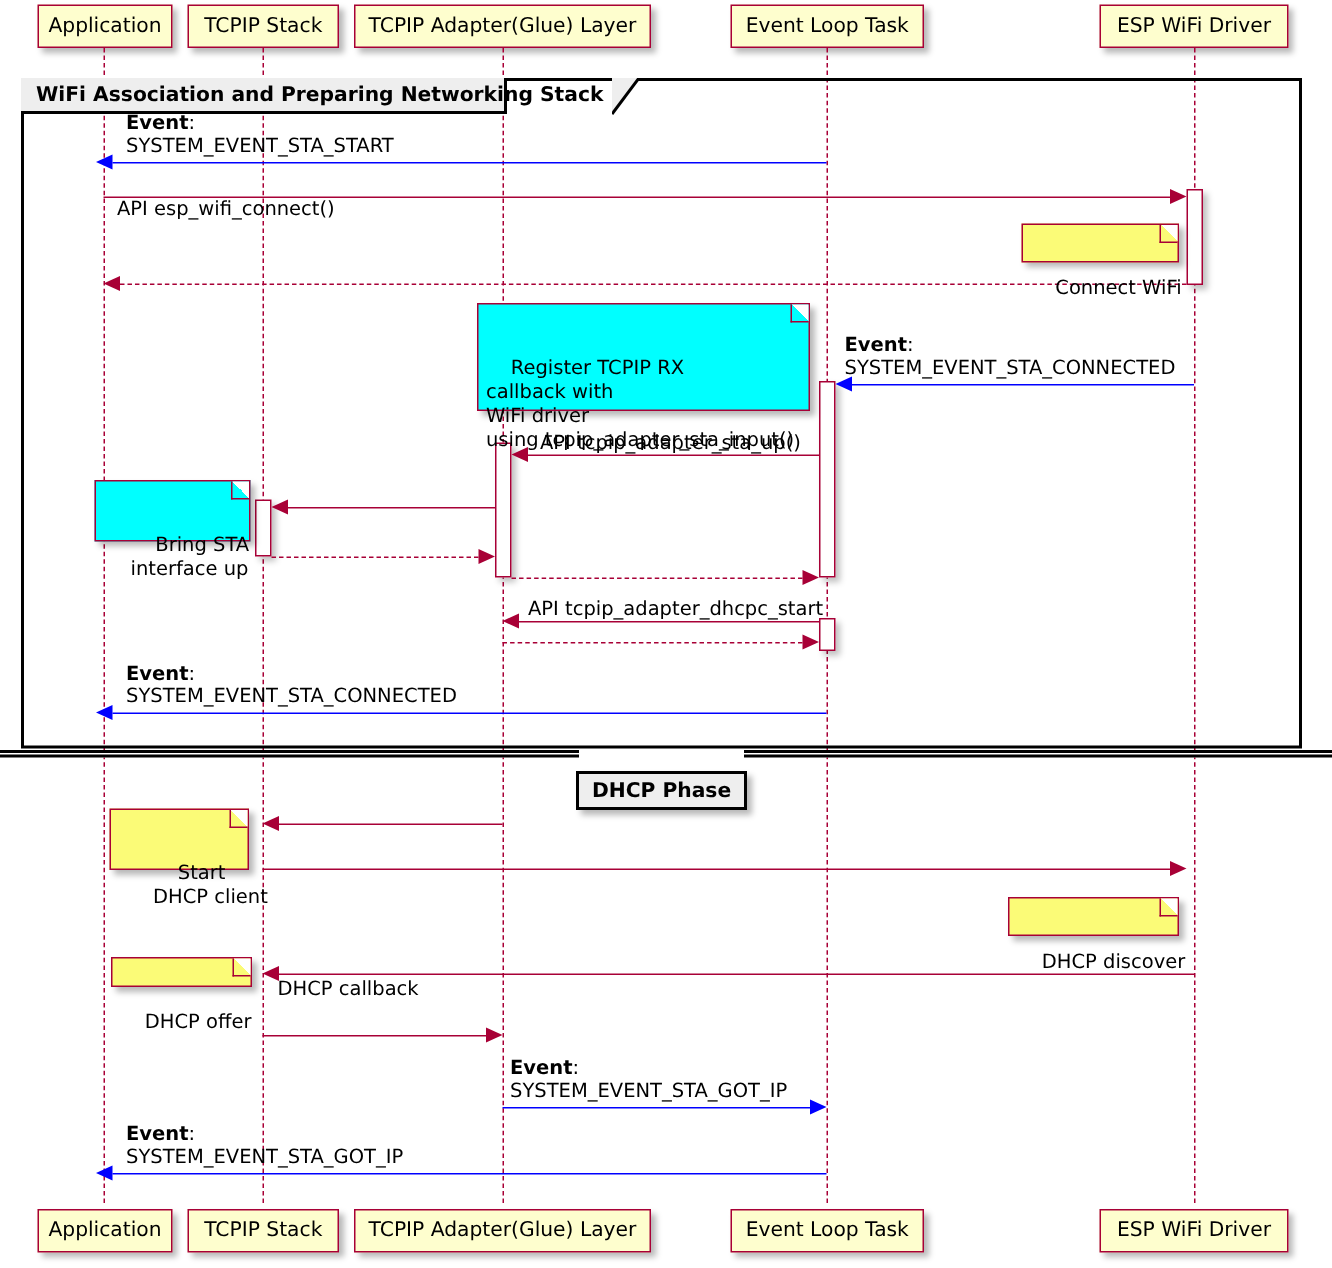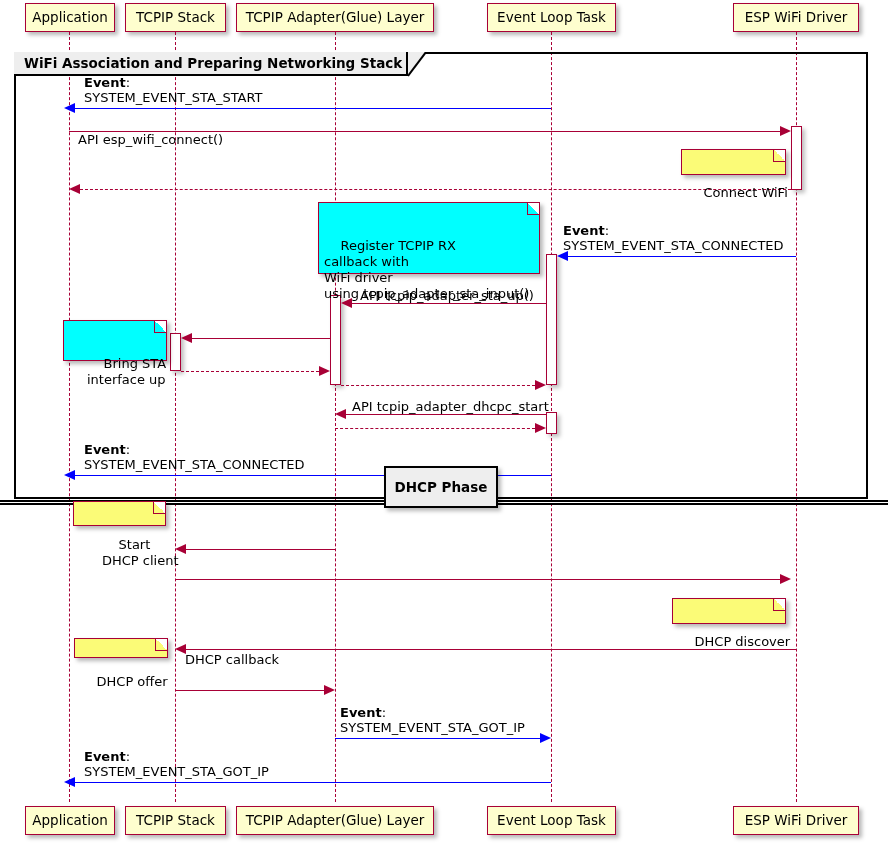--- a/index.html
+++ b/index.html
@@ -168,21 +168,21 @@
     <span>ESP WiFi Driver</span>
   </div>
 
   <div class="lifeline" style="left:69px;top:32px;height:770px;"></div>
   <div class="lifeline" style="left:175px;top:32px;height:770px;"></div>
   <div class="lifeline" style="left:335px;top:32px;height:770px;"></div>
   <div class="lifeline" style="left:551px;top:32px;height:770px;"></div>
   <div class="lifeline" style="left:796px;top:32px;height:770px;"></div>
 
   <div class="frame" style="left:14px;top:52px;width:854px;height:447px;"></div>
-  <div class="frame-tab" style="left:14px;top:52px;width:394px;height:24px;">
+  <div class="frame-tab" style="left:14px;top:52px;width:324px;height:24px;">
     <span>WiFi Association and Preparing Networking Stack</span>
   </div>
 
   <svg style="position:absolute;left:408px;top:52px;" width="18" height="25">
     <polygon points="0,0 18,0 0,24" fill="#EEEEEE" stroke="none"></polygon>
     <line x1="18" y1="0" x2="0" y2="24" stroke="#000" stroke-width="2"></line>
   </svg>
 
   <div class="activation" style="left:791px;top:126px;width:11px;height:64px;"></div>
 
@@ -262,28 +262,28 @@
 
   <div class="msg-label" style="left:84px;top:442px;">
     <b>Event</b><span>:</span><br>
     <span>SYSTEM_EVENT_STA_CONNECTED</span>
   </div>
   <div class="msg solid-blue" style="left:75px;top:475px;width:476px;"></div>
   <div class="arrowhead ah-left-blue" style="left:64px;top:470px;"></div>
 
   <div class="divider-line" style="left:0px;top:500px;width:386px;"></div>
   <div class="divider-line" style="left:496px;top:500px;width:392px;"></div>
-  <div class="divider-label" style="left:384px;top:466px;width:114px;height:42px;">
+  <div class="divider-label" style="left:384px;top:514px;width:114px;height:26px;">
     <span>DHCP Phase</span>
   </div>
 
   <div class="msg solid-red" style="left:186px;top:549px;width:149px;"></div>
   <div class="arrowhead ah-left-red" style="left:175px;top:544px;"></div>
 
-  <div class="note yellow" style="left:73px;top:501px;width:93px;height:25px;padding-left:28px;">
+  <div class="note yellow" style="left:73px;top:539px;width:93px;height:41px;padding-left:28px;">
     <span class="fold"></span>
     <span>Start
 DHCP client</span>
   </div>
 
   <div class="msg solid-red" style="left:175px;top:579px;width:605px;"></div>
   <div class="arrowhead ah-right-red" style="left:780px;top:574px;"></div>
 
   <div class="note yellow" style="left:672px;top:598px;width:114px;height:26px;">
     <span class="fold"></span>

